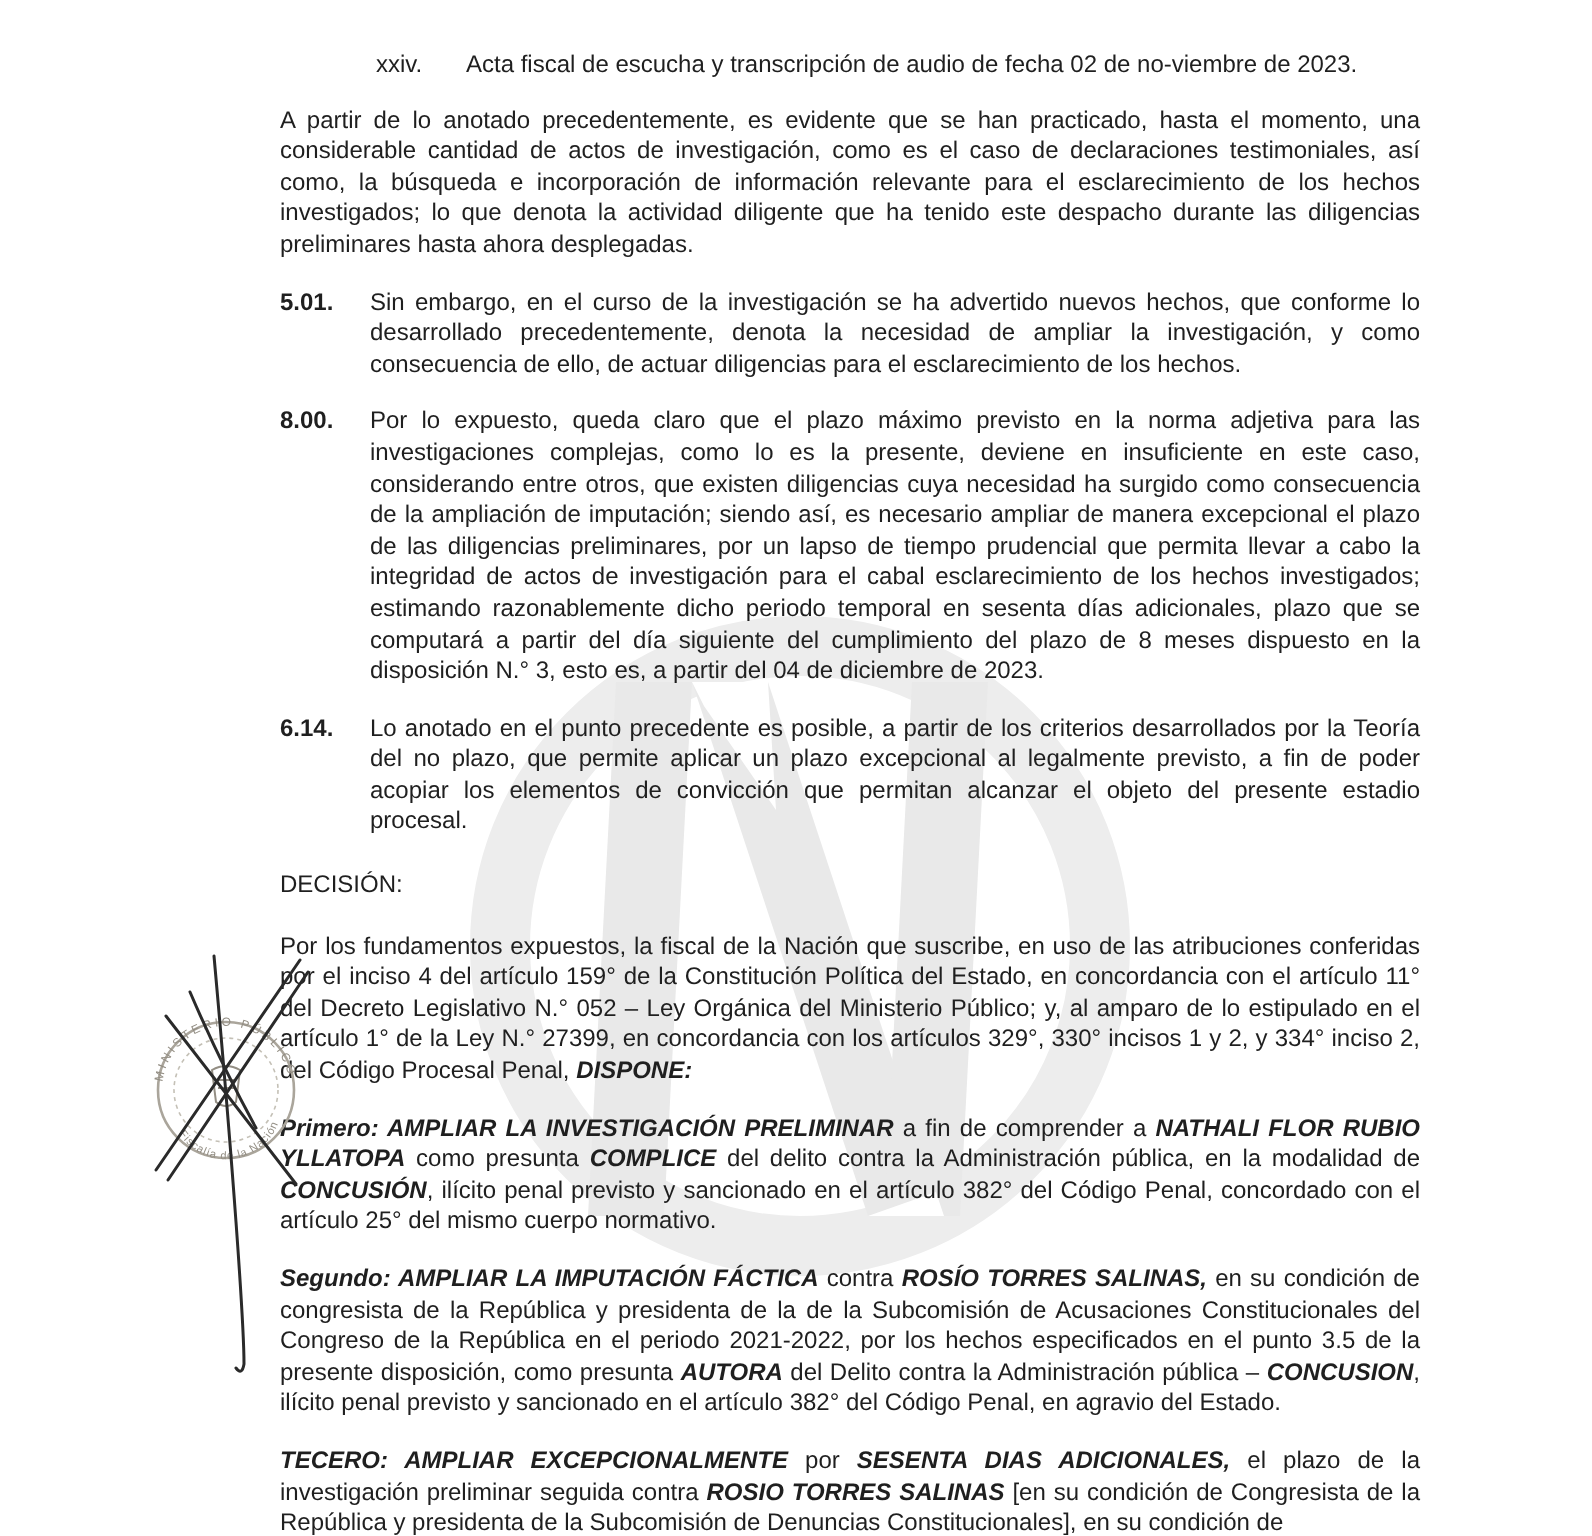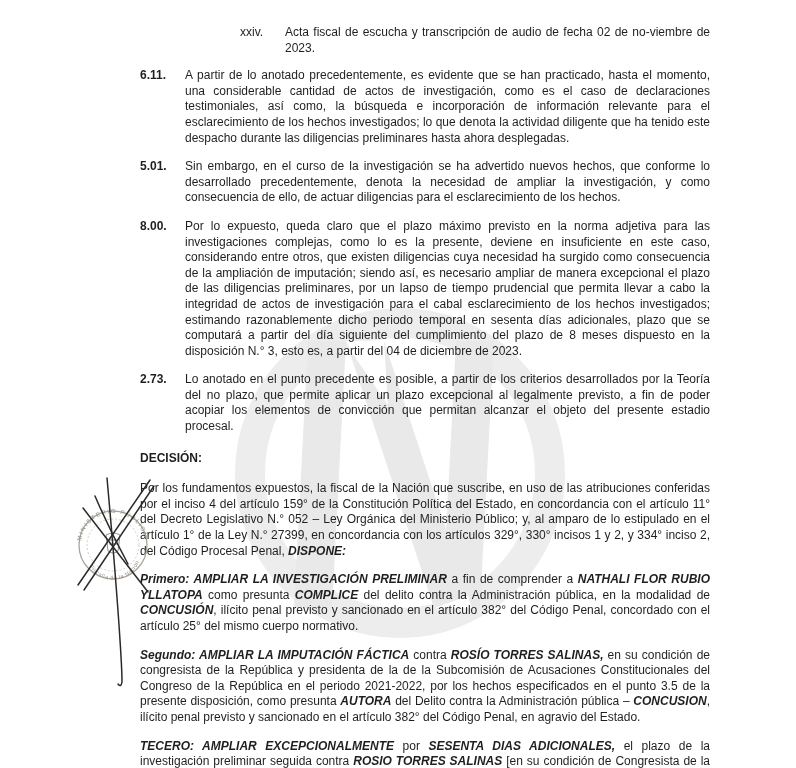--- a/index.html
+++ b/index.html
@@ -9,28 +9,28 @@
     background:#ffffff;
     overflow:hidden;
     font-family:"Liberation Sans",sans-serif;
     font-size:12px;
     line-height:15.6px;
     color:#1f1f1f;
   }
   .watermark{position:absolute;left:205px;top:293px;z-index:0;}
   .seal{position:absolute;left:50px;top:436px;z-index:2;}
   .content{position:relative;z-index:1;padding:25px 86px 0 140px;}
-  .roman{display:flex;margin-left:100px;margin-bottom:12px;}
+  .roman{display:flex;margin-left:48px;margin-bottom:12px;}
   .roman .marker{width:45px;flex:none;}
   .roman .rtext{flex:1;text-align:justify;}
   .npara{display:flex;margin-bottom:13px;}
   .num{width:45px;flex:none;font-weight:bold;}
   .ntext{flex:1;text-align:justify;}
   .b{font-weight:bold;font-style:italic;}
-  .decision{font-weight:bold;margin:16px 0 15px 0;}
+  .decision{font-weight:normal;margin:16px 0 15px 0;}
   .bpara{text-align:justify;margin-bottom:13px;}
 </style>
 </head>
 <body>
 
 <div class="page">
 
   <svg class="watermark" width="390" height="365" viewBox="0 0 390 365" aria-hidden="true">
     <circle cx="195" cy="180" r="150" fill="none" stroke="#ededed" stroke-width="30"></circle>
     <g fill="#e9e9e9">
@@ -72,33 +72,32 @@
 
   <div class="content">
 
     <div class="roman">
       <span class="marker">xxiv.</span>
       <div class="rtext">Acta fiscal de escucha y transcripción de audio de fecha 02 de no-viembre de 2023.</div>
     </div>
 
     <div>
         <div class="npara">
-          <span class="num">6.11.</span>
           <div class="ntext"><span>A partir de lo anotado precedentemente, es evidente que se han practicado, hasta el momento, una considerable cantidad de actos de investigación, como es el caso de declaraciones testimoniales, así como, la búsqueda e incorporación de información relevante para el esclarecimiento de los hechos investigados; lo que denota la actividad diligente que ha tenido este despacho durante las diligencias preliminares hasta ahora desplegadas.</span></div>
         </div>
         <div class="npara">
           <span class="num">5.01.</span>
           <div class="ntext"><span>Sin embargo, en el curso de la investigación se ha advertido nuevos hechos, que conforme lo desarrollado precedentemente, denota la necesidad de ampliar la investigación, y como consecuencia de ello, de actuar diligencias para el esclarecimiento de los hechos.</span></div>
         </div>
         <div class="npara">
           <span class="num">8.00.</span>
           <div class="ntext"><span>Por lo expuesto, queda claro que el plazo máximo previsto en la norma adjetiva para las investigaciones complejas, como lo es la presente, deviene en insuficiente en este caso, considerando entre otros, que existen diligencias cuya necesidad ha surgido como consecuencia de la ampliación de imputación; siendo así, es necesario ampliar de manera excepcional el plazo de las diligencias preliminares, por un lapso de tiempo prudencial que permita llevar a cabo la integridad de actos de investigación para el cabal esclarecimiento de los hechos investigados; estimando razonablemente dicho periodo temporal en sesenta días adicionales, plazo que se computará a partir del día siguiente del cumplimiento del plazo de 8 meses dispuesto en la disposición N.° 3, esto es, a partir del 04 de diciembre de 2023.</span></div>
         </div>
         <div class="npara">
-          <span class="num">2.73.</span>
+          <span class="num">6.14.</span>
           <div class="ntext"><span>Lo anotado en el punto precedente es posible, a partir de los criterios desarrollados por la Teoría del no plazo, que permite aplicar un plazo excepcional al legalmente previsto, a fin de poder acopiar los elementos de convicción que permitan alcanzar el objeto del presente estadio procesal.</span></div>
         </div>
       </div>
 
     <div class="decision">DECISIÓN:</div>
 
     <div>
         <div class="bpara"><span>Por los fundamentos expuestos, la fiscal de la Nación que suscribe, en uso de las atribuciones conferidas por el inciso 4 del artículo 159° de la Constitución Política del Estado, en concordancia con el artículo 11° del Decreto Legislativo N.° 052 – Ley Orgánica del Ministerio Público; y, al amparo de lo estipulado en el artículo 1° de la Ley N.° 27399, en concordancia con los artículos 329°, 330° incisos 1 y 2, y 334° inciso 2, del Código Procesal Penal, </span><span class="b">DISPONE:</span></div>
         <div class="bpara"><span class="b">Primero: AMPLIAR LA INVESTIGACIÓN PRELIMINAR</span><span> a fin de comprender a </span><span class="b">NATHALI FLOR RUBIO YLLATOPA</span><span> como presunta </span><span class="b">COMPLICE</span><span> del delito contra la Administración pública, en la modalidad de </span><span class="b">CONCUSIÓN</span><span>, ilícito penal previsto y sancionado en el artículo 382° del Código Penal, concordado con el artículo 25° del mismo cuerpo normativo.</span></div>
         <div class="bpara"><span class="b">Segundo: AMPLIAR LA IMPUTACIÓN FÁCTICA</span><span> contra </span><span class="b">ROSÍO TORRES SALINAS,</span><span> en su condición de congresista de la República y presidenta de la de la Subcomisión de Acusaciones Constitucionales del Congreso de la República en el periodo 2021-2022, por los hechos especificados en el punto 3.5 de la presente disposición, como presunta </span><span class="b">AUTORA</span><span> del Delito contra la Administración pública – </span><span class="b">CONCUSION</span><span>, ilícito penal previsto y sancionado en el artículo 382° del Código Penal, en agravio del Estado.</span></div>

